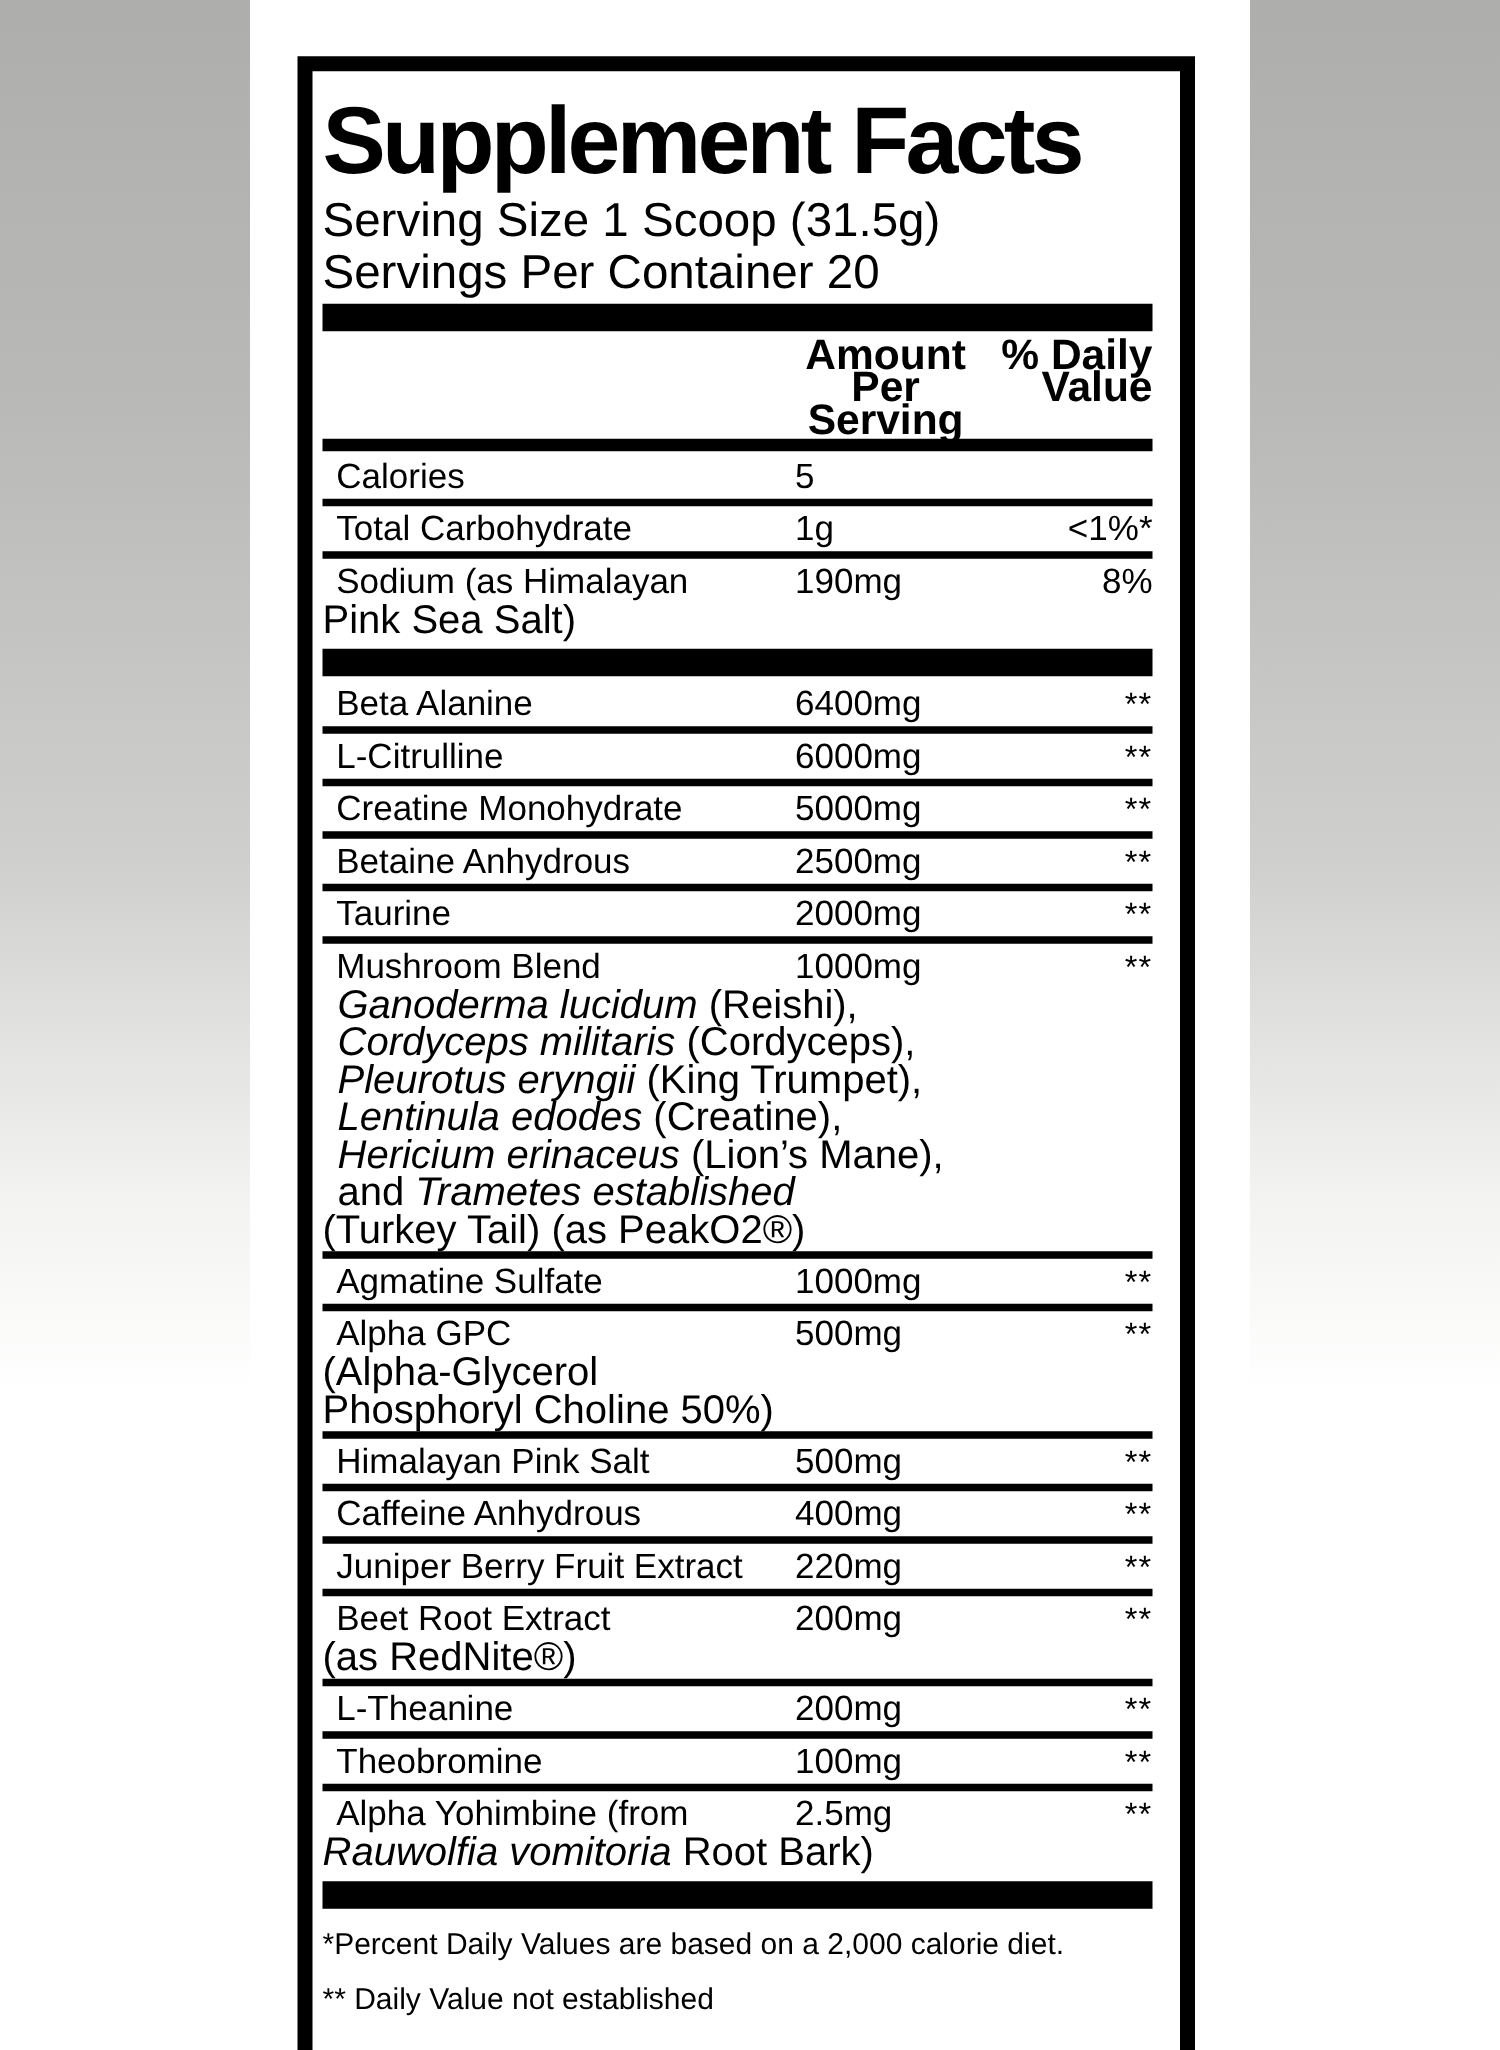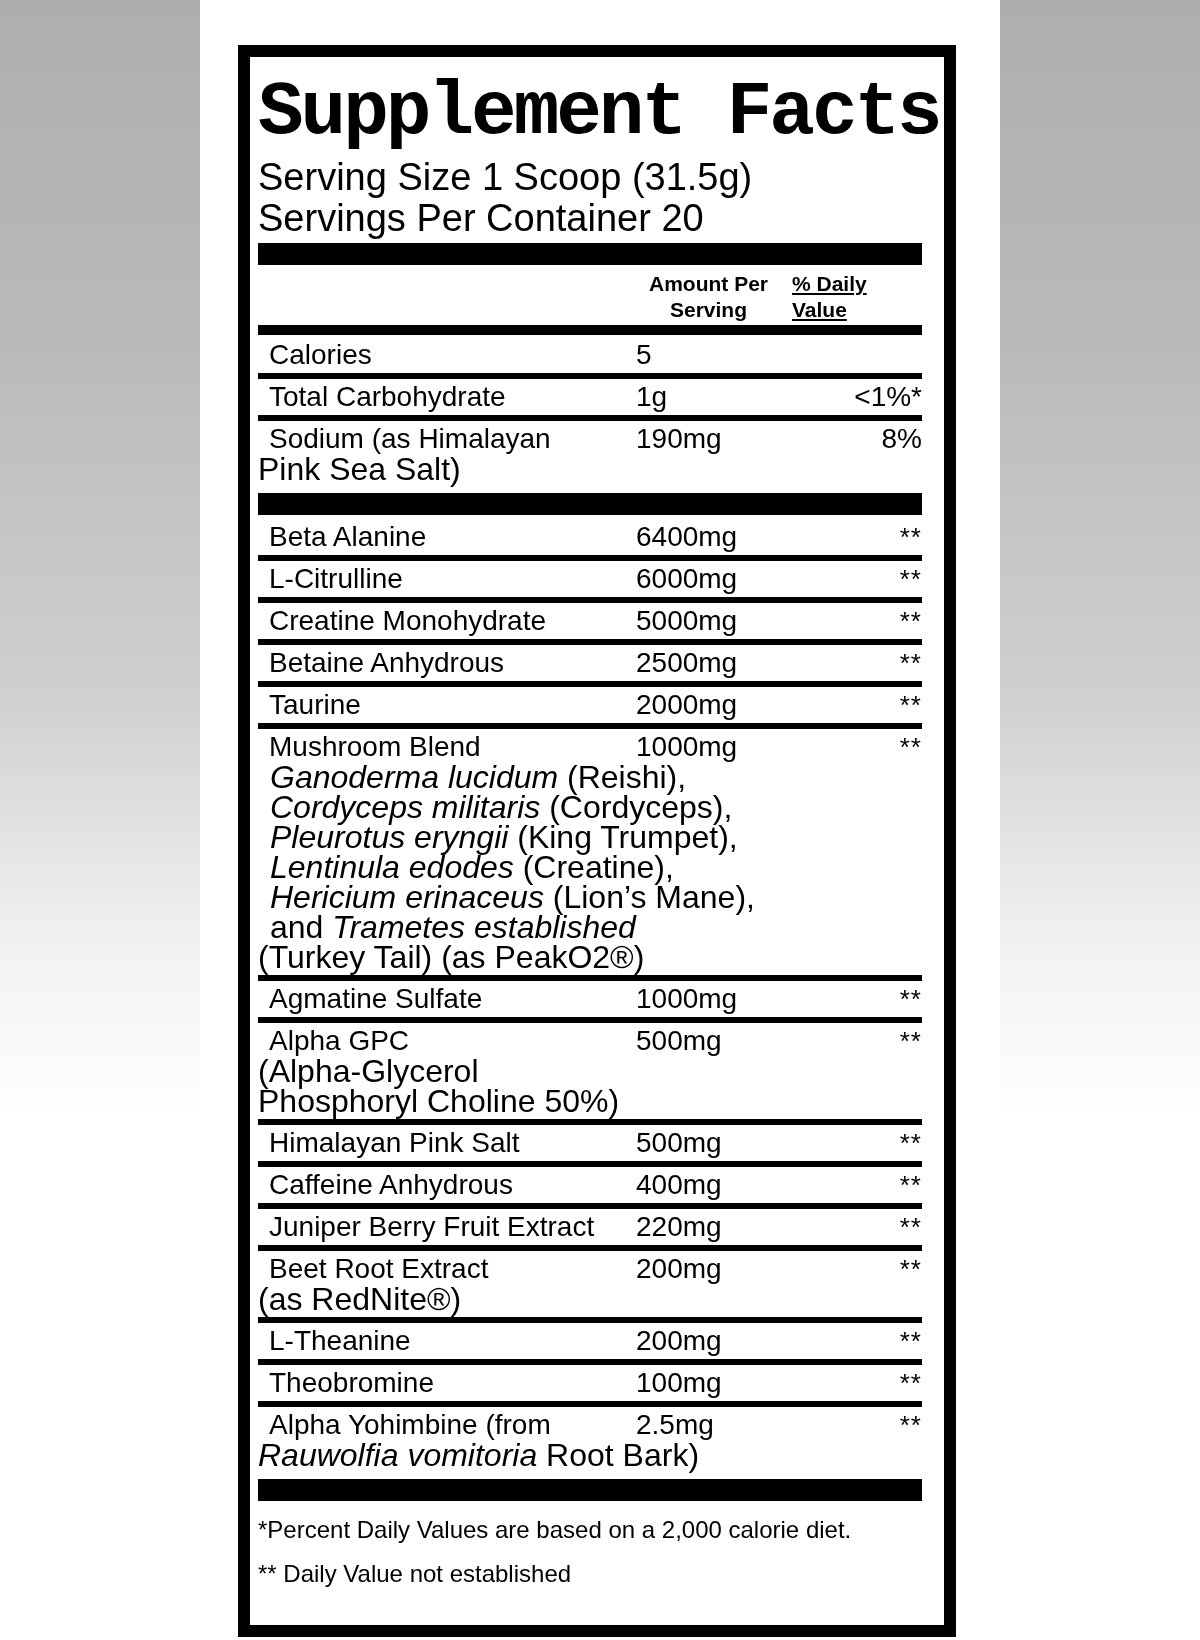--- a/index.html
+++ b/index.html
@@ -10,29 +10,29 @@
   }
   .panel {
     position:absolute; left:200px; top:0; width:800px; height:1640px; background:#ffffff;
   }
   .facts-box {
     position:absolute; left:38px; top:45px; width:718px; box-sizing:border-box;
     border:12px solid #000; background:#fff; padding:16px 22px 22px 8px;
   }
   .title {
     font-size:76px; font-weight:bold; letter-spacing:-3px; line-height:1.0;
-    margin:2px 0 10px 0; white-space:nowrap;font-family:Liberation Mono, monospace;
+    margin:2px 0 10px 0; white-space:nowrap;
   }
   .serving-line { font-size:38px; line-height:33px; margin:6px 0 8px 0; }
   .bar-thick { height:22px; background:#000; margin:6px 0 4px 0; }
   .bar-med   { height:10px; background:#000; margin:2px 0 2px 0; }
   .hdr-row { display:grid; grid-template-columns:367px 1fr 130px; margin:6px 0 2px 0; }
-  .hdr-cell { font-size:21px; font-weight:bold; line-height:26px; }
+  .hdr-cell { font-size:34px; font-weight:bold; line-height:26px; }
   .hdr-amount { text-align:center; }
-  .hdr-dv { text-align:left;text-decoration:underline; }
+  .hdr-dv { text-align:right; }
   .rows { }
   .row { border-bottom:6px solid #000; padding:3px 0 3px 0; }
   .row:last-child { border-bottom:none; }
   .row-main { display:grid; grid-template-columns:367px 1fr 130px; align-items:start; }
   .cell { font-size:28px; line-height:30px;margin-left:11px; }
   .cell.amount { text-align:left; }
   .cell.dv { text-align:right; }
   .cell.dv.ast { font-size:26px; letter-spacing:1px; }
   .sub-line { font-size:32px; line-height:30px; }
   .sub-line.ind { padding-left:12px; }

